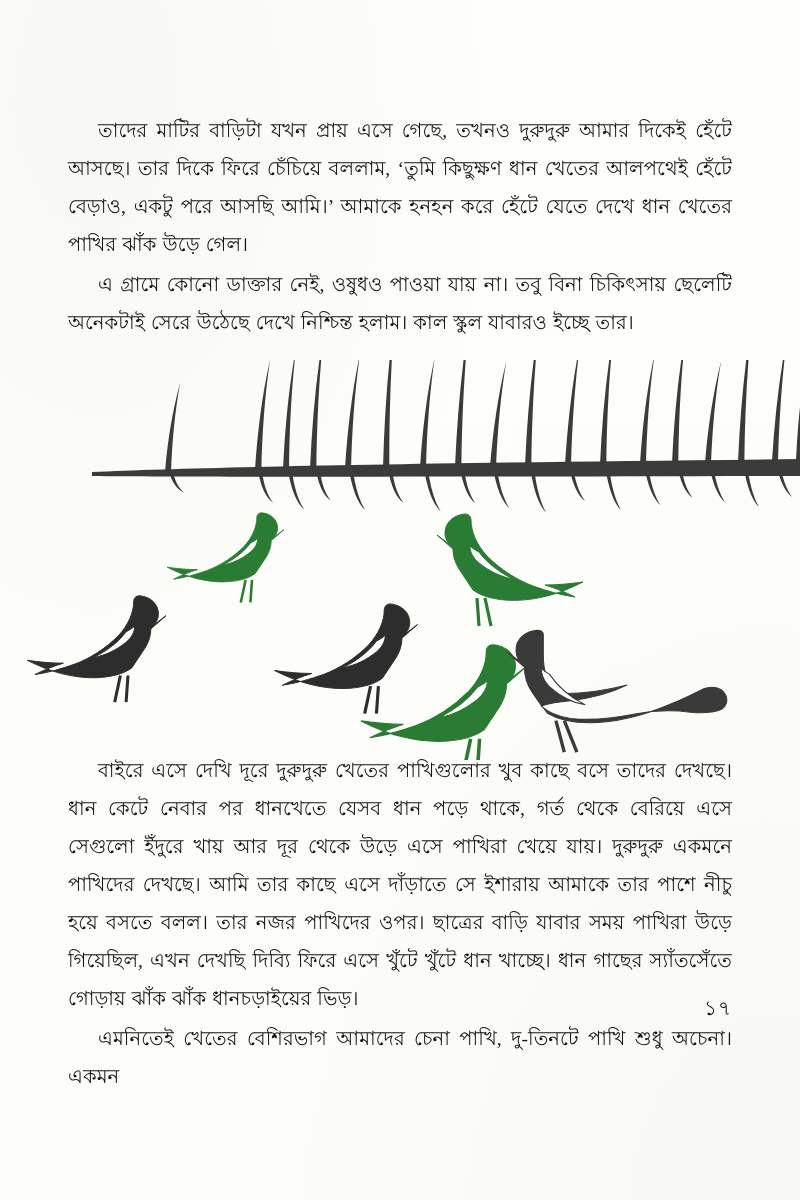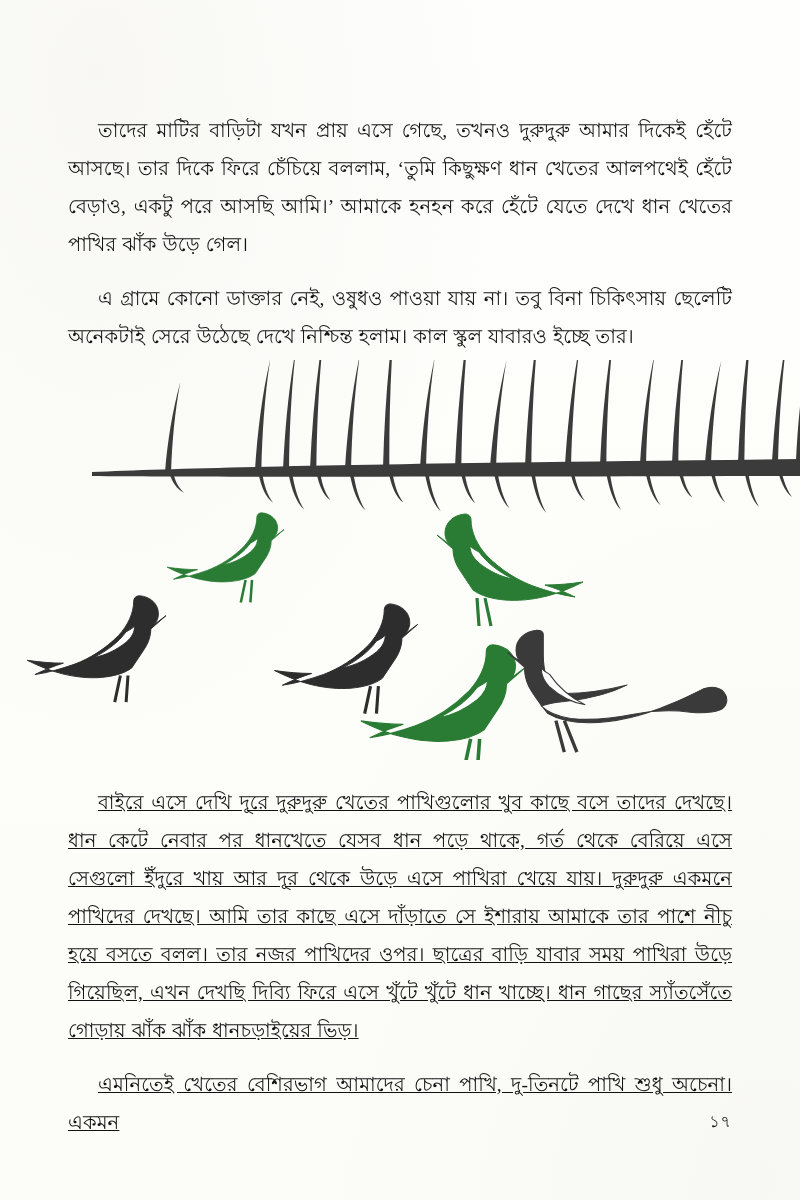--- a/index.html
+++ b/index.html
@@ -39,44 +39,43 @@
   .para {
     margin: 0;
     font-size: 19.5px;
     line-height: 38px;
     letter-spacing: 0.1px;
     word-spacing: 1px;
     text-align: justify;
     color: #131313;
   }
   .para + .para {
-    margin-top: 16px;
+    margin-top: 2px;
   }
   .indent {
     text-indent: 30px;
   }
   #block-top {
     top: 112px;
   }
   #block-bottom {
-    top: 784px;
-    text-decoration: underline;
+    top: 752px;
   }
   .illustration {
     position: absolute;
     left: 0;
     top: 360px;
     width: 800px;
     height: 400px;
   }
   .page-number {
     position: absolute;
     right: 68px;
-    top: 1109px;
-    font-size: 16px;
+    top: 993px;
+    font-size: 20px;
     color: #131313;
     letter-spacing: 1px;
   }
   svg { display: block; }
 </style>
 </head>
 <body>
 
 <div class="page">
 

